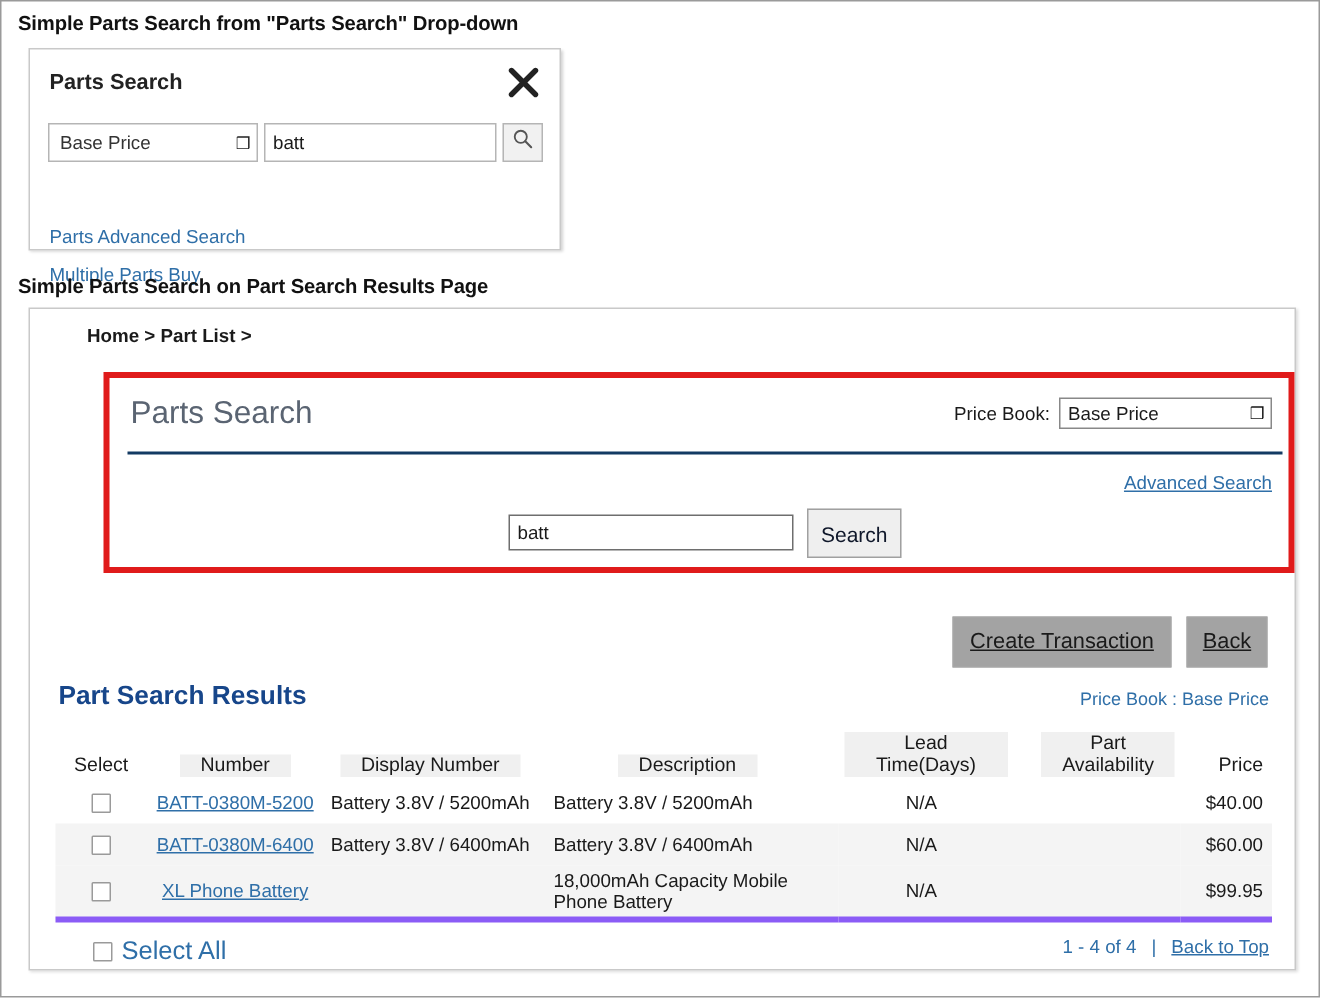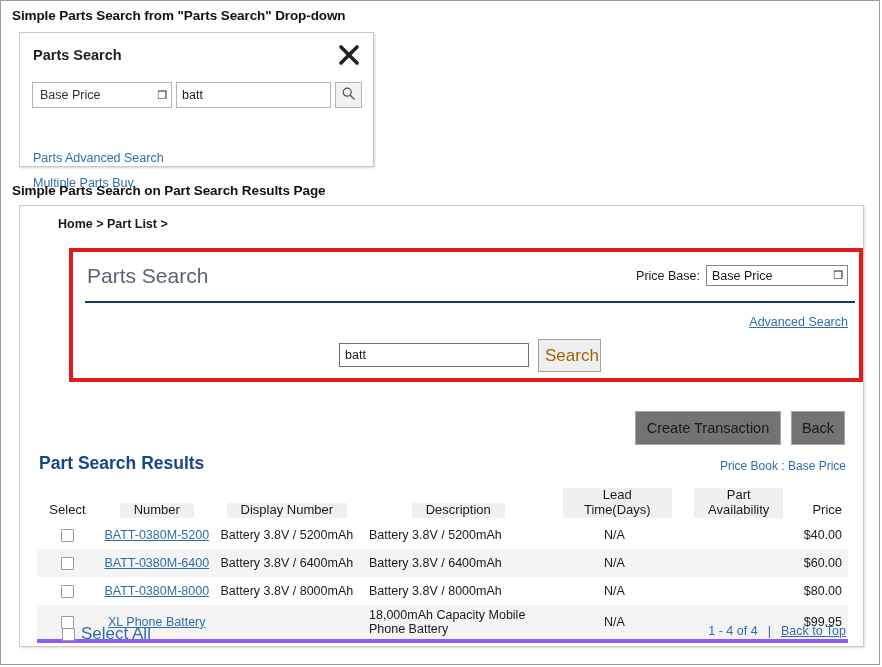--- a/index.html
+++ b/index.html
@@ -222,44 +222,45 @@
     background: #ffffff;
     outline: none;
   }
   .search-btn {
     margin-left: 9px;
     width: 63px;
     height: 33px;
     border: 1px solid #a0a0a0;
     background: #efefef;
     font-family: "Liberation Sans", sans-serif;
-    font-size: 17px;
-    color: #a16207;
+    font-size: 14px;
+    color: #0f172a;
     cursor: pointer;
     box-sizing: border-box;
     margin-top: -4px;
   }
 
   
   .action-buttons {
     position: absolute;
     right: 18px;
     top: 205px;
     display: flex;
     gap: 10px;
   }
   .act-btn {
     border: 1px solid #a6a6a6;
-    background: #737373;
+    background: #a3a3a3;
     font-family: "Liberation Sans", sans-serif;
     font-size: 14.5px;
     color: #1a1a1a;
     cursor: pointer;
     height: 34px;
     box-sizing: border-box;
+    text-decoration: underline;
   }
   #btn-create { width: 146px; }
   #btn-back { width: 54px; }
 
   .pricebook-note {
     position: absolute;
     right: 17px;
     top: 253px;
     font-size: 12px;
     color: #2f6fa8;
@@ -407,21 +408,21 @@
 <div class="caption" id="caption2">Simple Parts Search on Part Search Results Page</div>
 
 <div class="results-page">
 
   <div class="breadcrumb">Home &gt; Part List &gt;</div>
 
   <div class="red-box">
     <div class="ps-title">Parts Search</div>
 
     <div class="pricebook-wrap">
-      <span class="pricebook-label">Price Base:</span>
+      <span class="pricebook-label">Price Book:</span>
       <div class="pb-select">
         <span>Base Price</span>
         <span class="chev">❒</span>
       </div>
     </div>
 
     <div class="ps-rule"></div>
 
     <a class="adv-search">Advanced Search</a>
 
@@ -464,29 +465,20 @@
       </tr>
       <tr class="alt">
         <td class="col-select"><span class="row-check"></span></td>
         <td class="col-number"><a>BATT-0380M-6400</a></td>
         <td class="col-display">Battery 3.8V / 6400mAh</td>
         <td class="col-desc">Battery 3.8V / 6400mAh</td>
         <td class="col-lead">N/A</td>
         <td class="col-avail"></td>
         <td class="col-price">$60.00</td>
       </tr>
-      <tr>
-        <td class="col-select"><span class="row-check"></span></td>
-        <td class="col-number"><a>BATT-0380M-8000</a></td>
-        <td class="col-display">Battery 3.8V / 8000mAh</td>
-        <td class="col-desc">Battery 3.8V / 8000mAh</td>
-        <td class="col-lead">N/A</td>
-        <td class="col-avail"></td>
-        <td class="col-price">$80.00</td>
-      </tr>
       <tr class="alt">
         <td class="col-select"><span class="row-check"></span></td>
         <td class="col-number"><a>XL Phone Battery</a></td>
         <td class="col-display"></td>
         <td class="col-desc">18,000mAh Capacity Mobile Phone Battery</td>
         <td class="col-lead">N/A</td>
         <td class="col-avail"></td>
         <td class="col-price">$99.95</td>
       </tr>
     </tbody>

